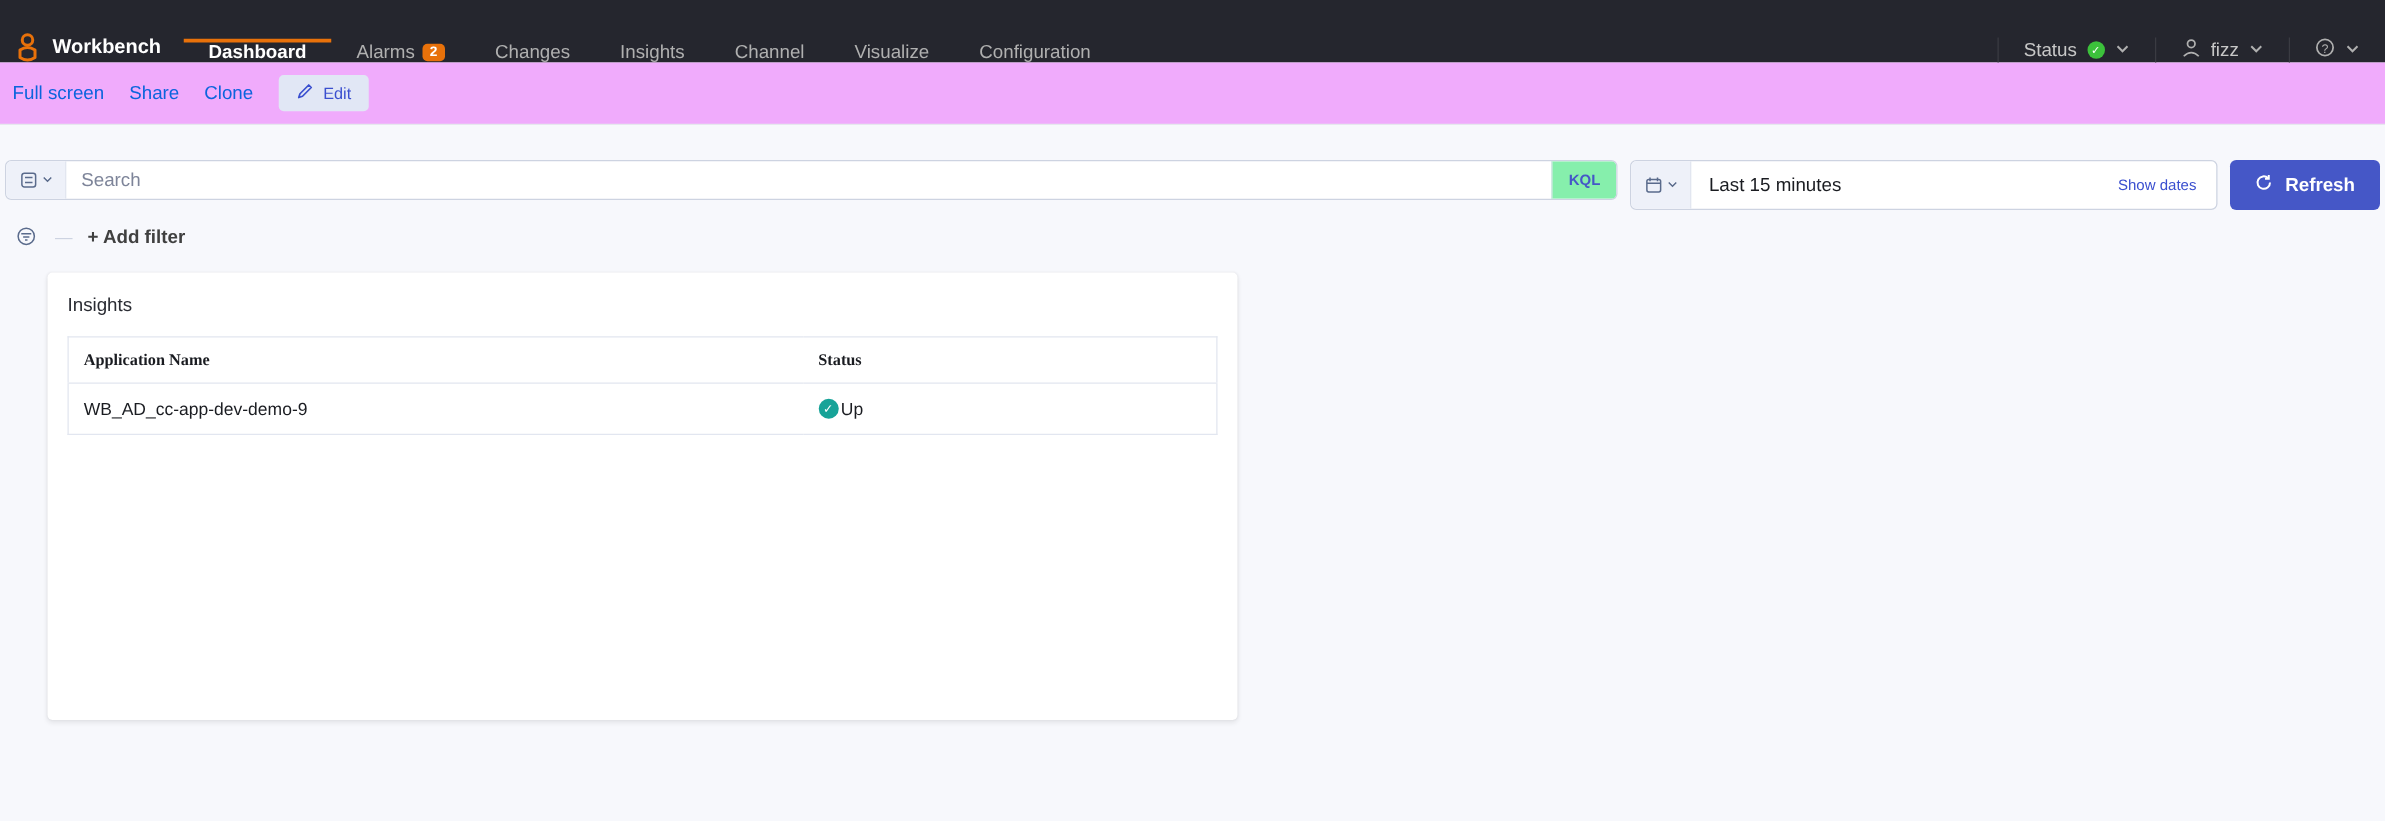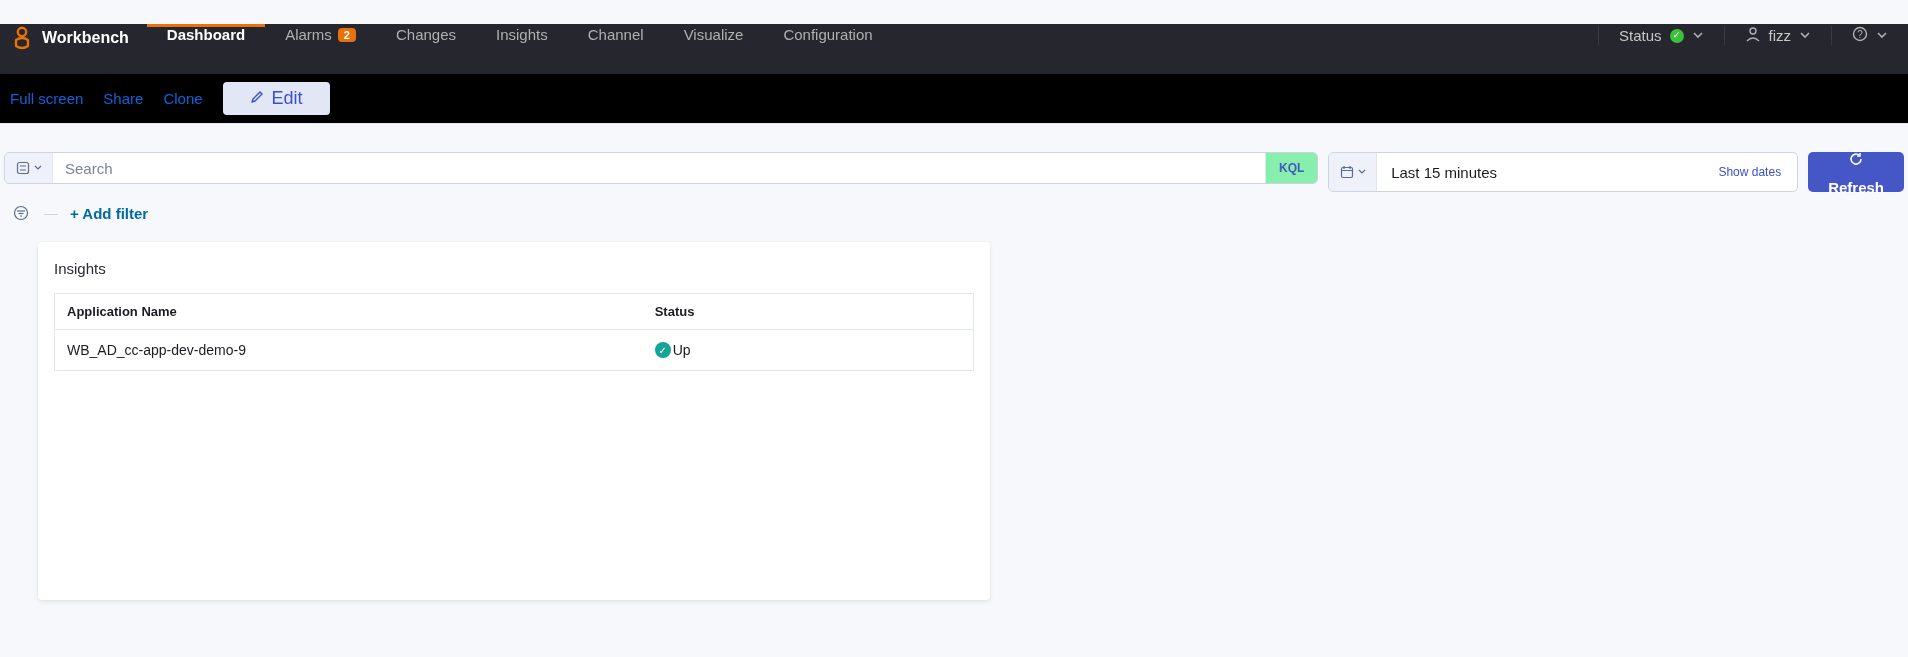--- a/index.html
+++ b/index.html
@@ -7,26 +7,25 @@
     font-family: -apple-system, BlinkMacSystemFont, "Segoe UI", Helvetica, Arial, sans-serif;
     font-size: 14px;
     color: #1a1c21;
     background: #f7f8fc;
     width: 1908px;
   }
 
   
   .topnav {
     display: flex;
-    align-items: flex-start;
+    align-items: flex-end;
     background: #25262e;
     color: #d4d4d4;
     height: 50px;
     border-top: 2px solid #e8710a00;
-    margin-top: 24px;
   }
   .brand-wrap {
     display: flex;
     align-items: center;
     padding: 0 18px 0 12px;
     gap: 10px;
   }
   .brand-logo svg { display:block; }
   .brand-text { color: #fff; font-weight: 700; font-size: 16px; }
   .nav-items { display: flex; align-items: stretch; }
@@ -86,43 +85,43 @@
     display:inline-flex;
     align-items:center;
     justify-content:center;
     color:#fff;
     font-size:9px;
     line-height:1;
   }
 
   
   .subnav {
-    background: #000000;
+    background: #f0abfc;
     border-bottom: 1px solid #e6e8ee;
     display: flex;
     align-items: center;
     padding: 8px 10px;
     gap: 20px;
     height: 50px;
   }
   .subnav-link {
     color: #0b64dd;
     font-size: 15px;
     cursor: pointer;
   }
   .edit-btn {
     background: #e1e7f5;
     color: #3a4fcf;
-    padding: 6px 27px;
+    padding: 6px 14px;
     border-radius: 4px;
     display: inline-flex;
     align-items: center;
     gap: 8px;
     cursor: pointer;
-    font-size: 18px;
+    font-size: 13px;
   }
 
   
   .querybar-row {
     display: flex;
     align-items: stretch;
     gap: 10px;
     padding: 28px 4px 0 4px;
   }
   .querybar-left {
@@ -208,39 +207,38 @@
     color:#fff;
     border-radius:5px;
     height:40px;
     padding:0 20px;
     display:flex;
     align-items:center;
     gap:10px;
     font-size:15px;
     font-weight:600;
     cursor:pointer;
-    flex-direction:column;
   }
 
   
   .filter-row {
     display:flex;
     align-items:center;
     gap:12px;
     padding: 10px 10px 18px 10px;
   }
   .filter-icon {
     width:22px;height:22px;
     display:flex;align-items:center;justify-content:center;
     color:#5a6b8c;
     cursor:pointer;
   }
   .filter-dash { color:#cdd3e1; }
   .addfilter-link {
-    color:#0369a1;
+    color:#404040;
     font-size:15px;
     font-weight:600;
     cursor:pointer;
   }
 
   
   .panel-area {
     padding: 0 0 40px 38px;
   }
   .panel-card {
@@ -261,20 +259,21 @@
     border:1px solid #e2e6f0;
     border-collapse:collapse;
     font-size:14px;
   }
   .tbl th {
     text-align:left;
     font-weight:700;
     padding:10px 12px;
     border-bottom:1px solid #e2e6f0;
     font-size:13px;
+    font-family:Liberation Serif, serif;
   }
   .tbl td {
     padding:12px;
     border-bottom:none;
   }
   .td-status {
     display:flex;
     align-items:center;
     gap:2px;
   }

